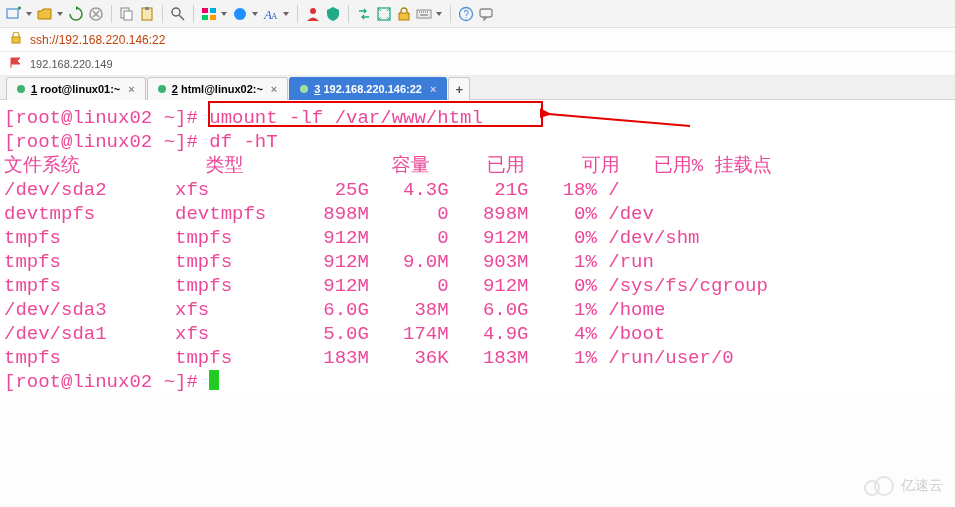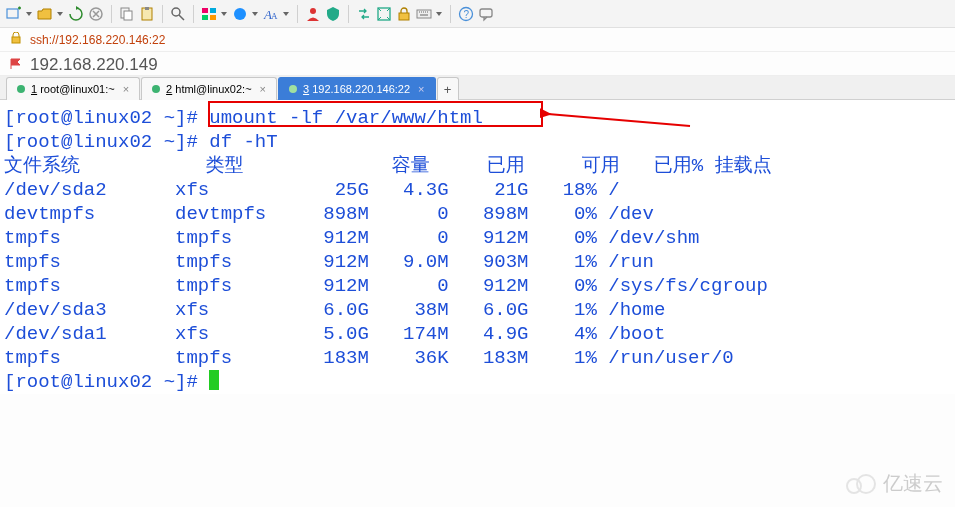--- a/index.html
+++ b/index.html
@@ -25,30 +25,31 @@
   .addr {
     height: 24px; background: #fdfdfd;
     border-bottom: 1px solid #eee;
     display: flex; align-items: center;
     padding: 0 10px; gap: 8px;
     font-size: 12px; color: #c2410c;
   }
   .addr2 {
     height: 24px; background: #fdfdfd;
     border-bottom: 1px solid #eee;
-    display: flex; align-items: flex-end;
+    display: flex; align-items: center;
     padding: 0 10px; gap: 8px;
-    font-size: 17px; color: #555;
+    font-size: 11px; color: #555;
   }
 
   .tabs {
     height: 24px; background: #f0f0f0;
     border-bottom: 1px solid #d0d0d0;
     display: flex; align-items: stretch;
     padding-left: 6px;
+    font-weight: bold;
   }
   .tab {
     display: flex; align-items: center; gap: 6px;
     padding: 0 10px; font-size: 11px;
     border: 1px solid #c8c8c8; border-bottom: none;
     background: #f8f8f8; margin-right: 1px;
     cursor: pointer; position: relative; top: 1px;
     border-top-left-radius: 3px; border-top-right-radius: 3px;
   }
   .tab.active {
@@ -67,41 +68,41 @@
   }
 
   .term {
     padding: 6px 4px 0 4px;
     background: #fff;
     position: relative;
   }
   .mono {
     font-family: "Consolas","Courier New",monospace;
     font-size: 19px; line-height: 24px;
-    white-space: pre; color: #1d4ed8;
+    white-space: pre; color: #ec4899;
   }
   .redbox {
     position: absolute;
     border: 2px solid #e60000;
     pointer-events: none;
   }
   .arrow {
     position: absolute; pointer-events: none;
   }
   .annot {
     position: absolute; color: #e60000;
     font-size: 22px; font-family: "SimSun","Microsoft YaHei";
   }
   .cursor {
     display: inline-block; width: 10px; height: 20px;
     background: #22cc22; vertical-align: -3px;
   }
   .watermark {
     position: absolute; right: 12px; bottom: 10px;
-    color: #ccc; font-size: 20px; display:flex; align-items:center; gap:4px;text-align:center;
+    color: #ccc; font-size: 14px; display:flex; align-items:center; gap:4px;text-align:center;
   }
   .watermark svg { opacity:.5; }
 </style>
 </head>
 <body>
 
 <div class="toolbar">
   <span class="ticon">
     <svg width="16" height="16">
         <rect x="1" y="3" width="11" height="9" fill="none" stroke="#4a90d9" stroke-width="1.2"></rect>

